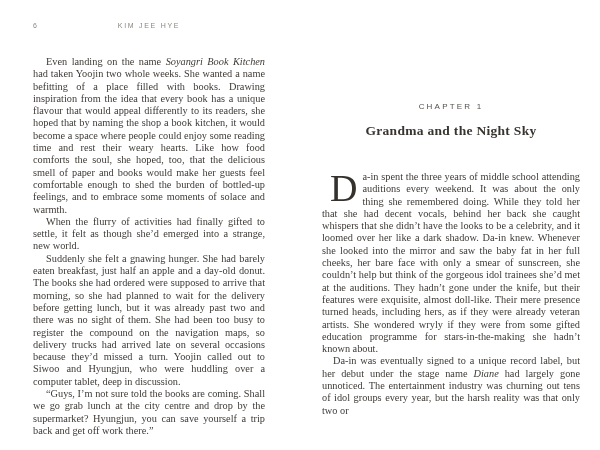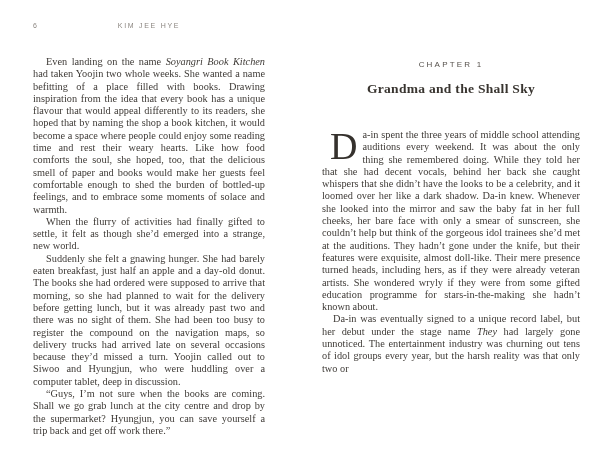--- a/index.html
+++ b/index.html
@@ -52,21 +52,21 @@
     text-indent: 13px;
   }
   
   .page-right {
     position: absolute;
     left: 322px;
     top: 0;
     width: 258px;
   }
   .chapter-label {
-    margin-top: 60px;
+    margin-top: 102px;
     text-align: center;
     font-family: "Liberation Sans", sans-serif;
     font-size: 8px;
     letter-spacing: 2.2px;
     color: #55504b;
   }
   .chapter-title {
     margin-top: 12px;
     text-align: center;
     font-size: 13.5px;
@@ -103,26 +103,26 @@
 
   <div class="page-left">
     <div class="page-header">
       <span class="folio">6</span>
       <div class="running-header">KIM JEE HYE</div>
     </div>
     <div class="body-text">
       <p><span>Even landing on the name </span><em>Soyangri Book Kitchen</em><span> had taken Yoojin two whole weeks. She wanted a name befitting of a place filled with books. Drawing inspiration from the idea that every book has a unique flavour that would appeal differently to its readers, she hoped that by naming the shop a book kitchen, it would become a space where people could enjoy some reading time and rest their weary hearts. Like how food comforts the soul, she hoped, too, that the delicious smell of paper and books would make her guests feel comfortable enough to shed the burden of bottled-up feelings, and to embrace some moments of solace and warmth.</span></p>
       <p><span>When the flurry of activities had finally gifted to settle, it felt as though she’d emerged into a strange, new world.</span></p>
       <p><span>Suddenly she felt a gnawing hunger. She had barely eaten breakfast, just half an apple and a day-old donut. The books she had ordered were supposed to arrive that morning, so she had planned to wait for the delivery before getting lunch, but it was already past two and there was no sight of them. She had been too busy to register the compound on the navigation maps, so delivery trucks had arrived late on several occasions because they’d missed a turn. Yoojin called out to Siwoo and Hyungjun, who were huddling over a computer tablet, deep in discussion.</span></p>
-      <p><span>“Guys, I’m not sure when the books are coming. Shall we go grab lunch at the city centre and drop by the supermarket? Hyungjun, you can save yourself a trip back and get off work there.”</span></p>
+      <p><span>“Guys, I’m not sure told the books are coming. Shall we go grab lunch at the city centre and drop by the supermarket? Hyungjun, you can save yourself a trip back and get off work there.”</span></p>
     </div>
   </div>
 
   <div class="page-right">
     <div class="chapter-label">CHAPTER 1</div>
-    <div class="chapter-title">Grandma and the Shall Sky</div>
+    <div class="chapter-title">Grandma and the Night Sky</div>
     <div class="body-text-right">
       <p class="opening"><span class="dropcap">D</span><span><span>a-in spent the three years of middle school attending auditions every weekend. It was about the only thing she remembered doing. While they told her that she had decent vocals, behind her back she caught whispers that she didn’t have the looks to be a celebrity, and it loomed over her like a dark shadow. Da-in knew. Whenever she looked into the mirror and saw the baby fat in her full cheeks, her bare face with only a smear of sunscreen, she couldn’t help but think of the gorgeous idol trainees she’d met at the auditions. They hadn’t gone under the knife, but their features were exquisite, almost doll-like. Their mere presence turned heads, including hers, as if they were already veteran artists. She wondered wryly if they were from some gifted education programme for stars-in-the-making she hadn’t known about.</span></span></p>
-      <p><span>Da-in was eventually signed to a unique record label, but her debut under the stage name </span><em>They</em><span> had largely gone unnoticed. The entertainment industry was churning out tens of idol groups every year, but the harsh reality was that only two or</span></p>
+      <p><span>Da-in was eventually signed to a unique record label, but her debut under the stage name </span><em>Diane</em><span> had largely gone unnoticed. The entertainment industry was churning out tens of idol groups every year, but the harsh reality was that only two or</span></p>
     </div>
   </div>
 
 </div>
 
 </body></html>

